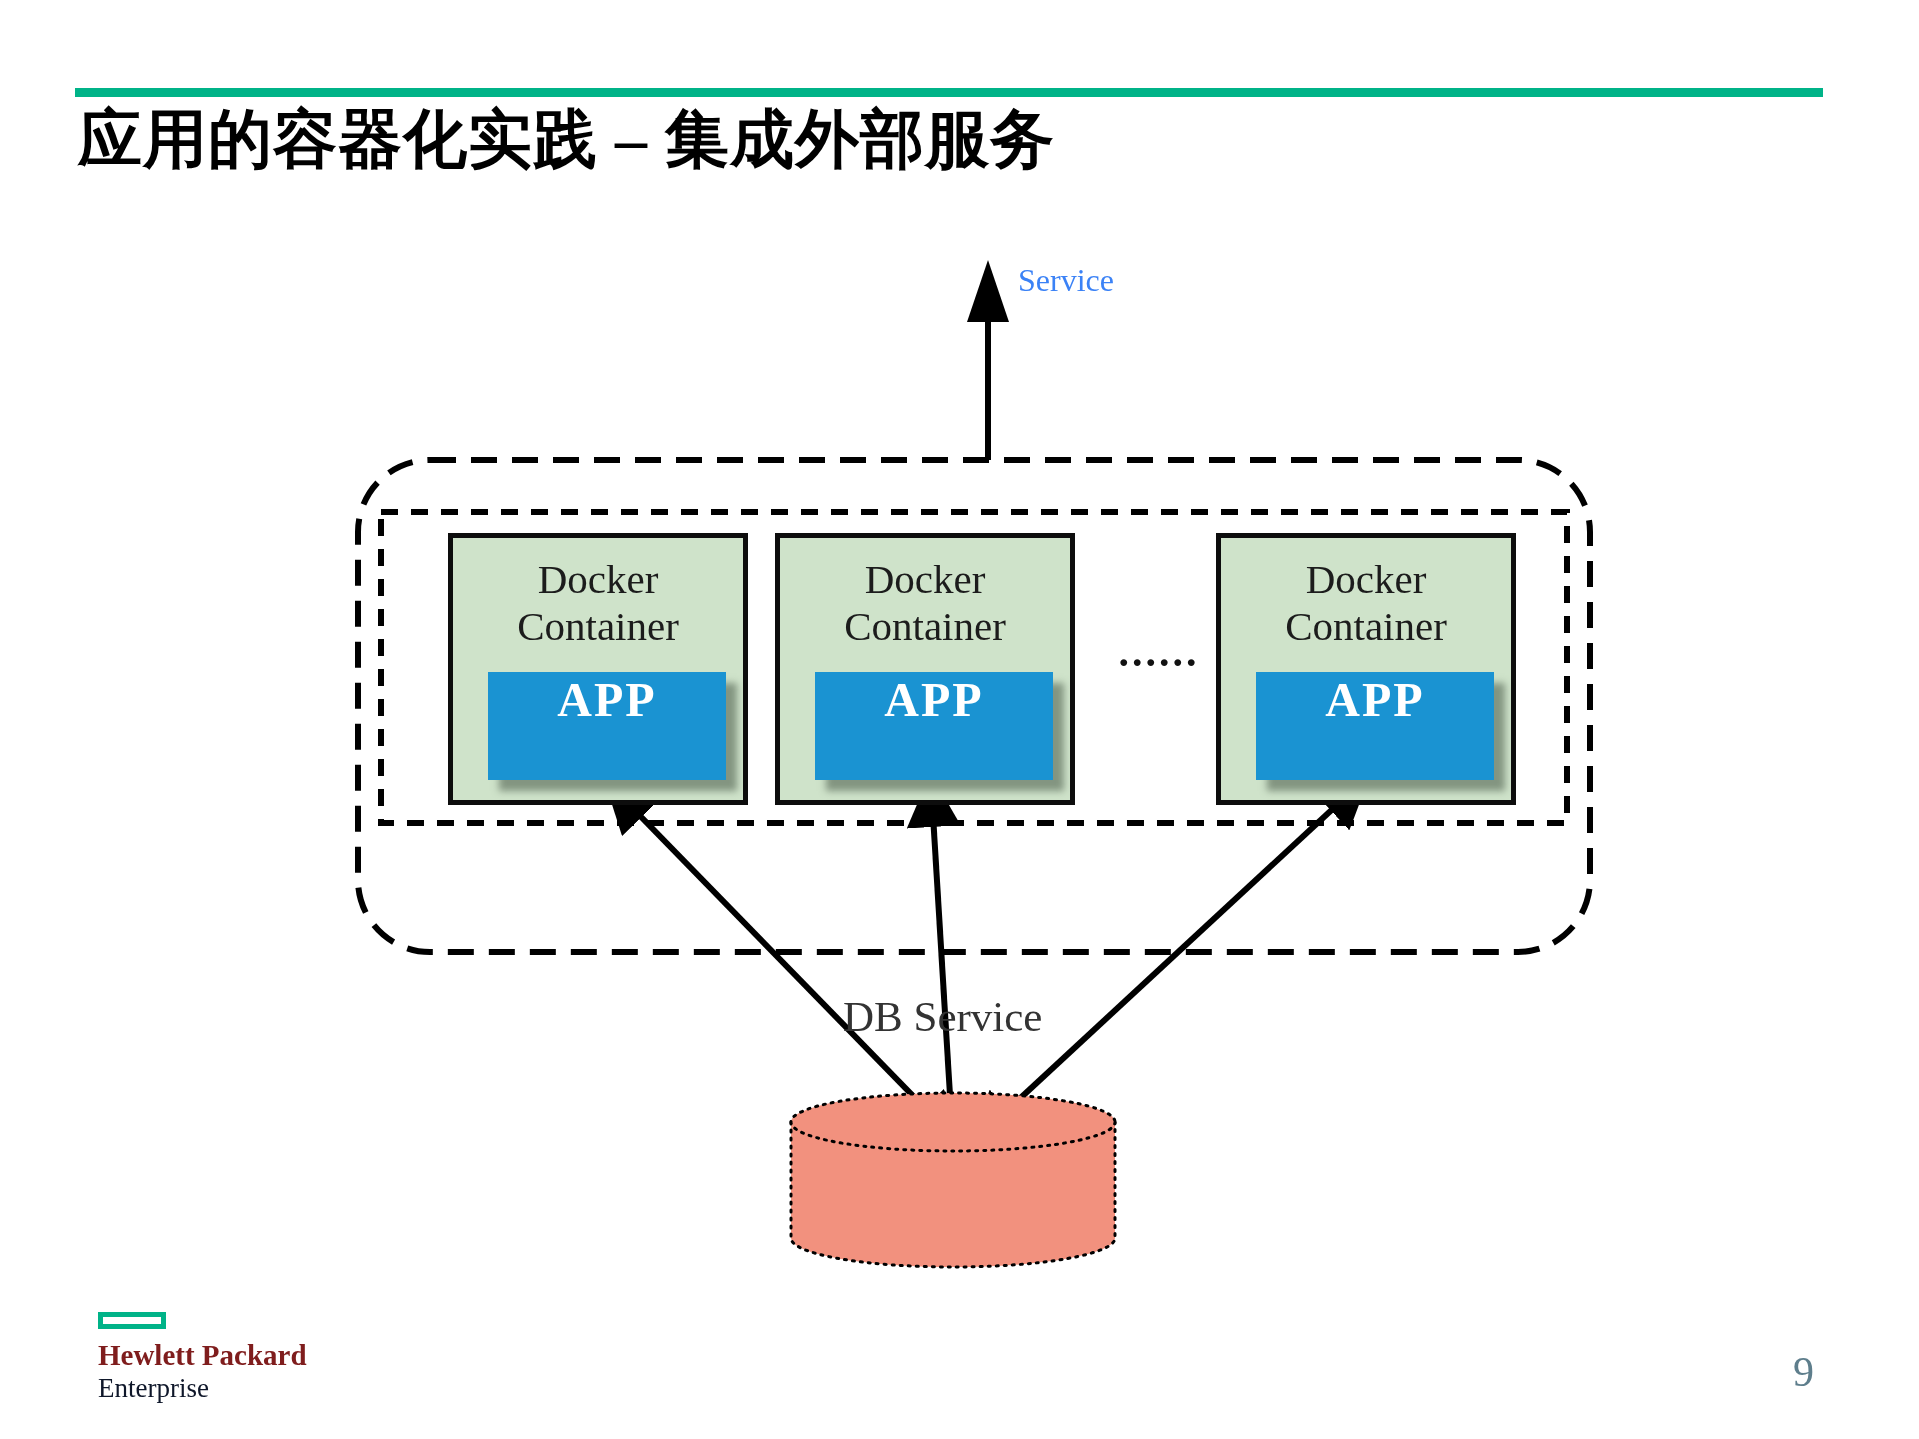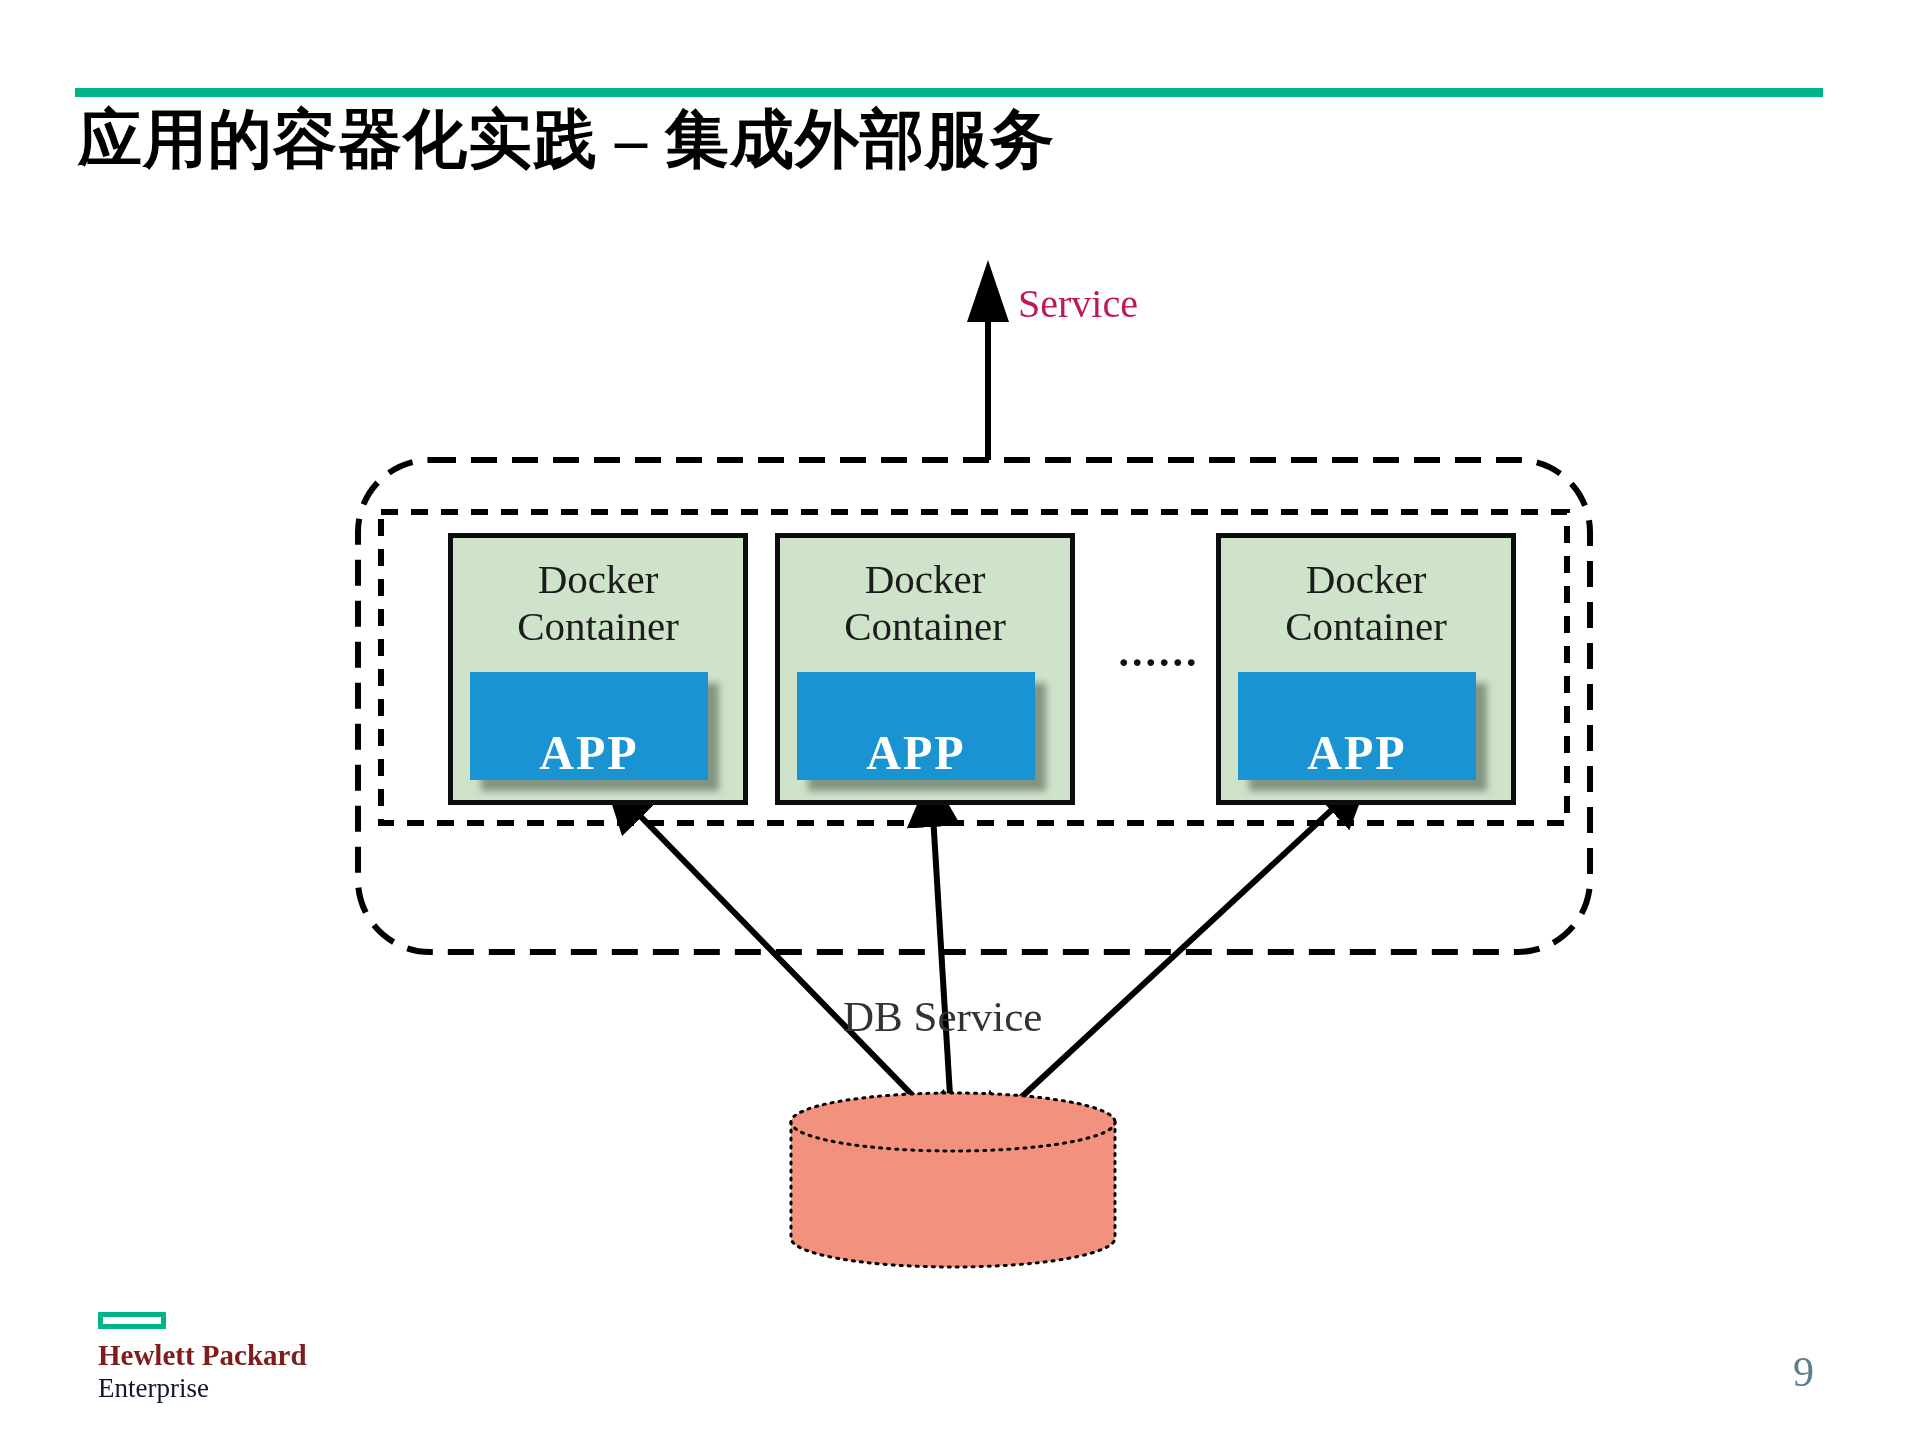--- a/index.html
+++ b/index.html
@@ -27,23 +27,23 @@
     white-space: nowrap;
   }
   .diagram-svg {
     position: absolute;
     left: 0; top: 0;
     width: 1919px; height: 1439px;
     pointer-events: none;
   }
   .service-label {
     position: absolute;
-    left: 1018px; top: 280px;
-    font-size: 40px;
-    color: #be185d;
+    left: 1018px; top: 262px;
+    font-size: 32px;
+    color: #3b82f6;
   }
   .container-box {
     position: absolute;
     top: 533px;
     width: 300px; height: 272px;
     background: #cfe3ca;
     border: 5px solid #0d0d0d;
     box-sizing: border-box;
   }
   .container-box.c1 { left: 448px; }
@@ -51,26 +51,26 @@
   .container-box.c3 { left: 1216px; }
   .container-label {
     margin-top: 18px;
     text-align: center;
     font-size: 41px;
     line-height: 1.15;
     color: #1c1c1c;
   }
   .app-box {
     position: absolute;
-    left: 17px; top: 134px;
+    left: 35px; top: 134px;
     width: 238px; height: 108px;
     background: #1a93d2;
     box-shadow: 11px 11px 7px rgba(70, 85, 70, 0.55);
     display: flex;
-    align-items: flex-end;
+    align-items: flex-start;
     justify-content: center;
   }
   .app-label {
     color: #ffffff;
     font-size: 48px;
     font-weight: bold;
     letter-spacing: 2px;
   }
   .ellipsis-dots {
     position: absolute;

